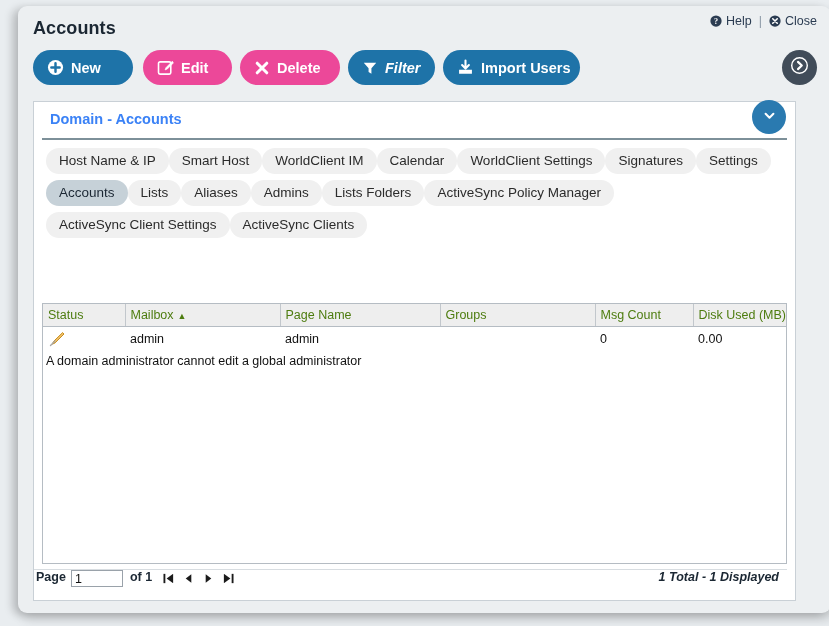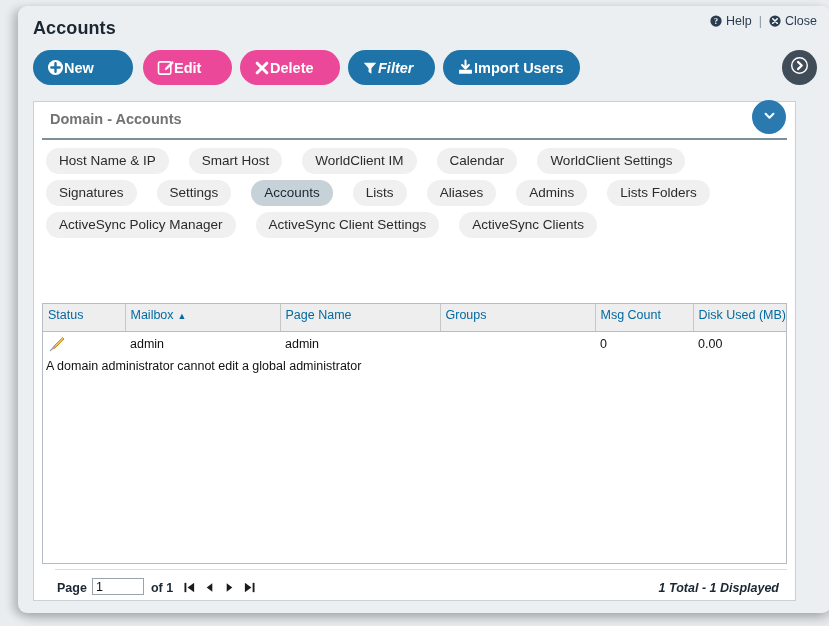--- a/index.html
+++ b/index.html
@@ -70,21 +70,21 @@
   }
   .tbtn {
     position: absolute;
     top: 0;
     height: 35px;
     border-radius: 18px;
     background: #1e73a8;
     color: #ffffff;
     display: flex;
     align-items: center;
-    gap: 0;
+    gap: 7px;
     padding: 0 18px 0 14px;
     font-size: 14.5px;
     font-weight: bold;
     cursor: pointer;
     box-sizing: border-box;
     white-space: nowrap;
     user-select: none;
   }
   .tbtn.disabled {
     background: #ec4899;
@@ -131,42 +131,42 @@
     height: 36px;
     border-bottom: 2px solid #7d9099;
     margin: 0 8px 0 8px;
   }
   #section-title {
     position: absolute;
     left: 8px;
     top: 9px;
     font-size: 14.5px;
     font-weight: bold;
-    color: #737373;
+    color: #3b82f6;
   }
   #btn-collapse {
     position: absolute;
     right: 1px;
     top: -2px;
     width: 34px;
     height: 34px;
     border-radius: 50%;
     background: #2a7ab0;
     display: flex;
     align-items: center;
     justify-content: center;
     cursor: pointer;
   }
 
   
   #tabs {
     padding: 8px 10px 6px 12px;
     display: flex;
     flex-wrap: wrap;
-    gap: 6px 20px;
+    gap: 6px 0;
     max-width: 745px;
   }
   .tab {
     background: #f0f0f0;
     border-radius: 13px;
     padding: 4px 13px 5px 13px;
     font-size: 13.5px;
     color: #2b2b2b;
     cursor: pointer;
     white-space: nowrap;
@@ -196,23 +196,23 @@
     color: #111111;
     table-layout: fixed;
   }
   table.grid thead th {
     background: #eeeeee;
     border-right: 1px solid #c2c7cc;
     border-bottom: 1px solid #b5bcc3;
     text-align: left;
     font-weight: normal;
     font-size: 12.5px;
-    padding: 2px 5px 8px 5px;
+    padding: 2px 5px 3px 5px;
     height: 17px;
-    color: #0369a1;
+    color: #4d7c0f;
     white-space: nowrap;
     cursor: pointer;
   }
   table.grid thead th .sortmark { font-size: 9px; padding-left: 4px; }
   table.grid tbody td {
     padding: 2px 5px;
     height: 20px;
     vertical-align: middle;
     white-space: nowrap;
     overflow: hidden;
@@ -223,26 +223,26 @@
     color: #111111;
   }
   .status-cell { padding-left: 6px !important; }
 
   
   .pencil-icon { display:inline-block; width: 16px; height: 16px; vertical-align: middle; }
 
   
   #pager {
     position: absolute;
-    left: 21px;
+    left: 0;
     right: 8px;
     bottom: 5px;
     height: 26px;
     display: flex;
-    align-items: flex-end;
+    align-items: flex-start;
     font-size: 12.5px;
     color: #1b2733;
     border-top: 1px solid #d8dde1;
     padding-top: 0;
     box-sizing: border-box;
   }
   #pager .lbl { font-weight: bold; padding: 0 5px 0 2px; }
   #page-input {
     width: 52px;
     height: 17px;

